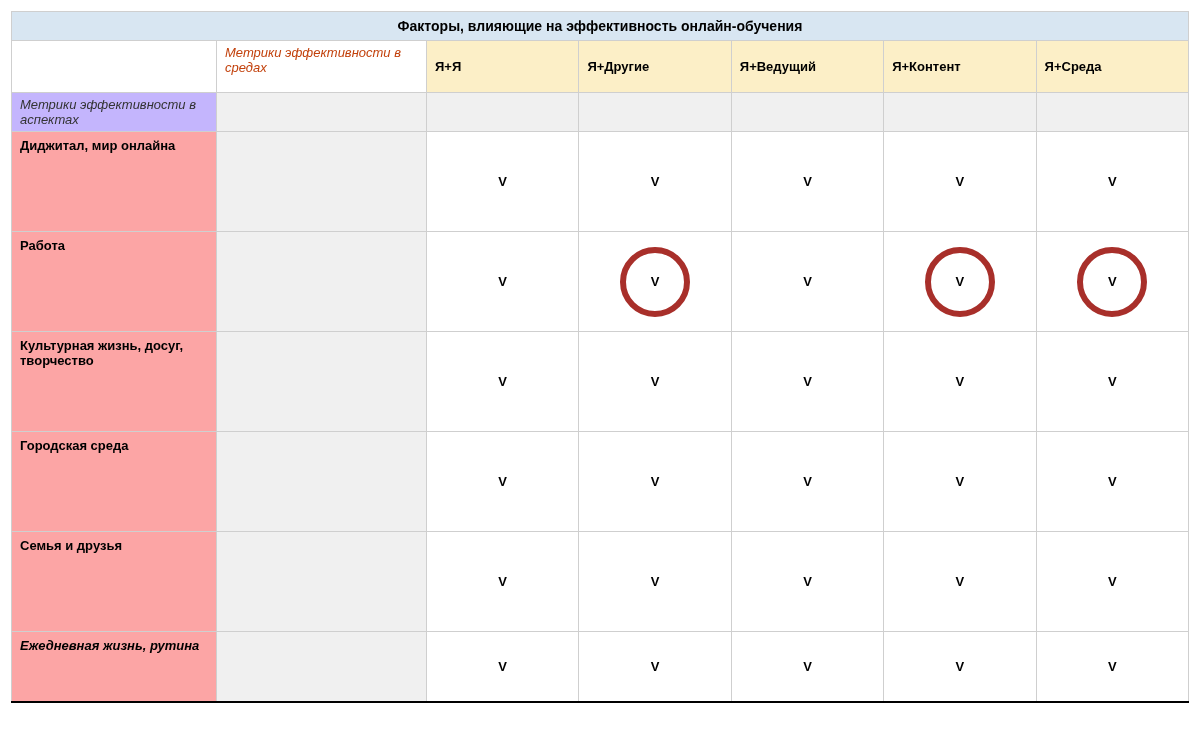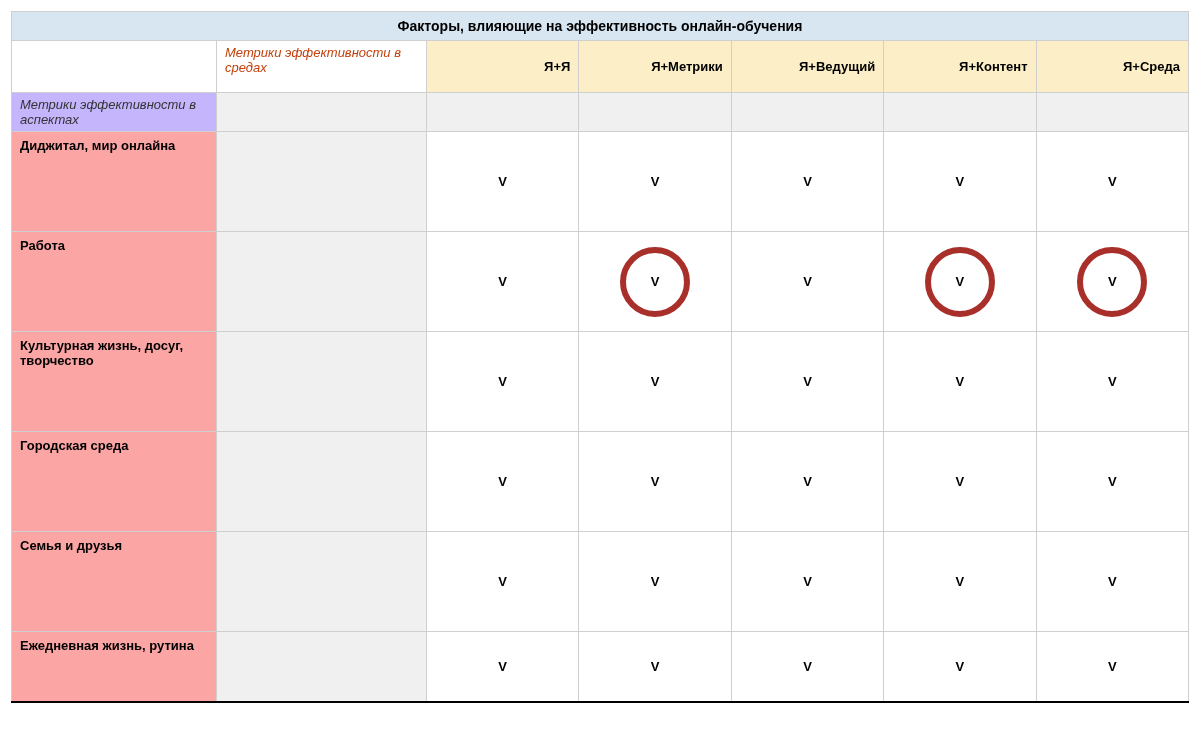--- a/index.html
+++ b/index.html
@@ -32,41 +32,41 @@
   }
   td.col-env-header {
     background: #fff;
     font-style: italic;
     color: #c2410c;
     vertical-align: top;
     height: 52px;
   }
   th.col-head {
     background: #fcefc7;
-    text-align: right;
+    text-align: left;
     font-weight: bold;
     vertical-align: middle;
     height: 52px;
   }
   td.corner { background: #fff; }
   td.aspect-title {
     background: #c4b5fd;
     font-style: italic;
     color: #333;
     height: 36px;
   }
   td.filler { background: #f0f0f0; }
   td.row-label {
     background: #fca5a5;
     font-weight: bold;
     height: 100px;
     vertical-align: top;
     padding-top: 6px;
   }
-  td.row-label.last { height: 70px; }
+  td.row-label.last { height: 70px; font-style: italic; }
   td.cell {
     text-align: center;
     vertical-align: middle;
     position: relative;
     font-weight: bold;
     font-size: 13px;
   }
   .circle {
     position: absolute;
     width: 70px;
@@ -100,21 +100,21 @@
 
   <tbody>
         <tr>
     <th class="title" colspan="7">Факторы, влияющие на эффективность онлайн-обучения</th>
   </tr>
 
   <tr>
     <td class="corner"></td>
     <td class="col-env-header">Метрики эффективности в средах</td>
     <th class="col-head">Я+Я</th>
-    <th class="col-head">Я+Метрики</th>
+    <th class="col-head">Я+Другие</th>
     <th class="col-head">Я+Ведущий</th>
     <th class="col-head">Я+Контент</th>
     <th class="col-head">Я+Среда</th>
   </tr>
 
   <tr>
     <td class="aspect-title">Метрики эффективности в аспектах</td>
     <td class="filler"></td>
     <td class="filler"></td>
     <td class="filler"></td>

